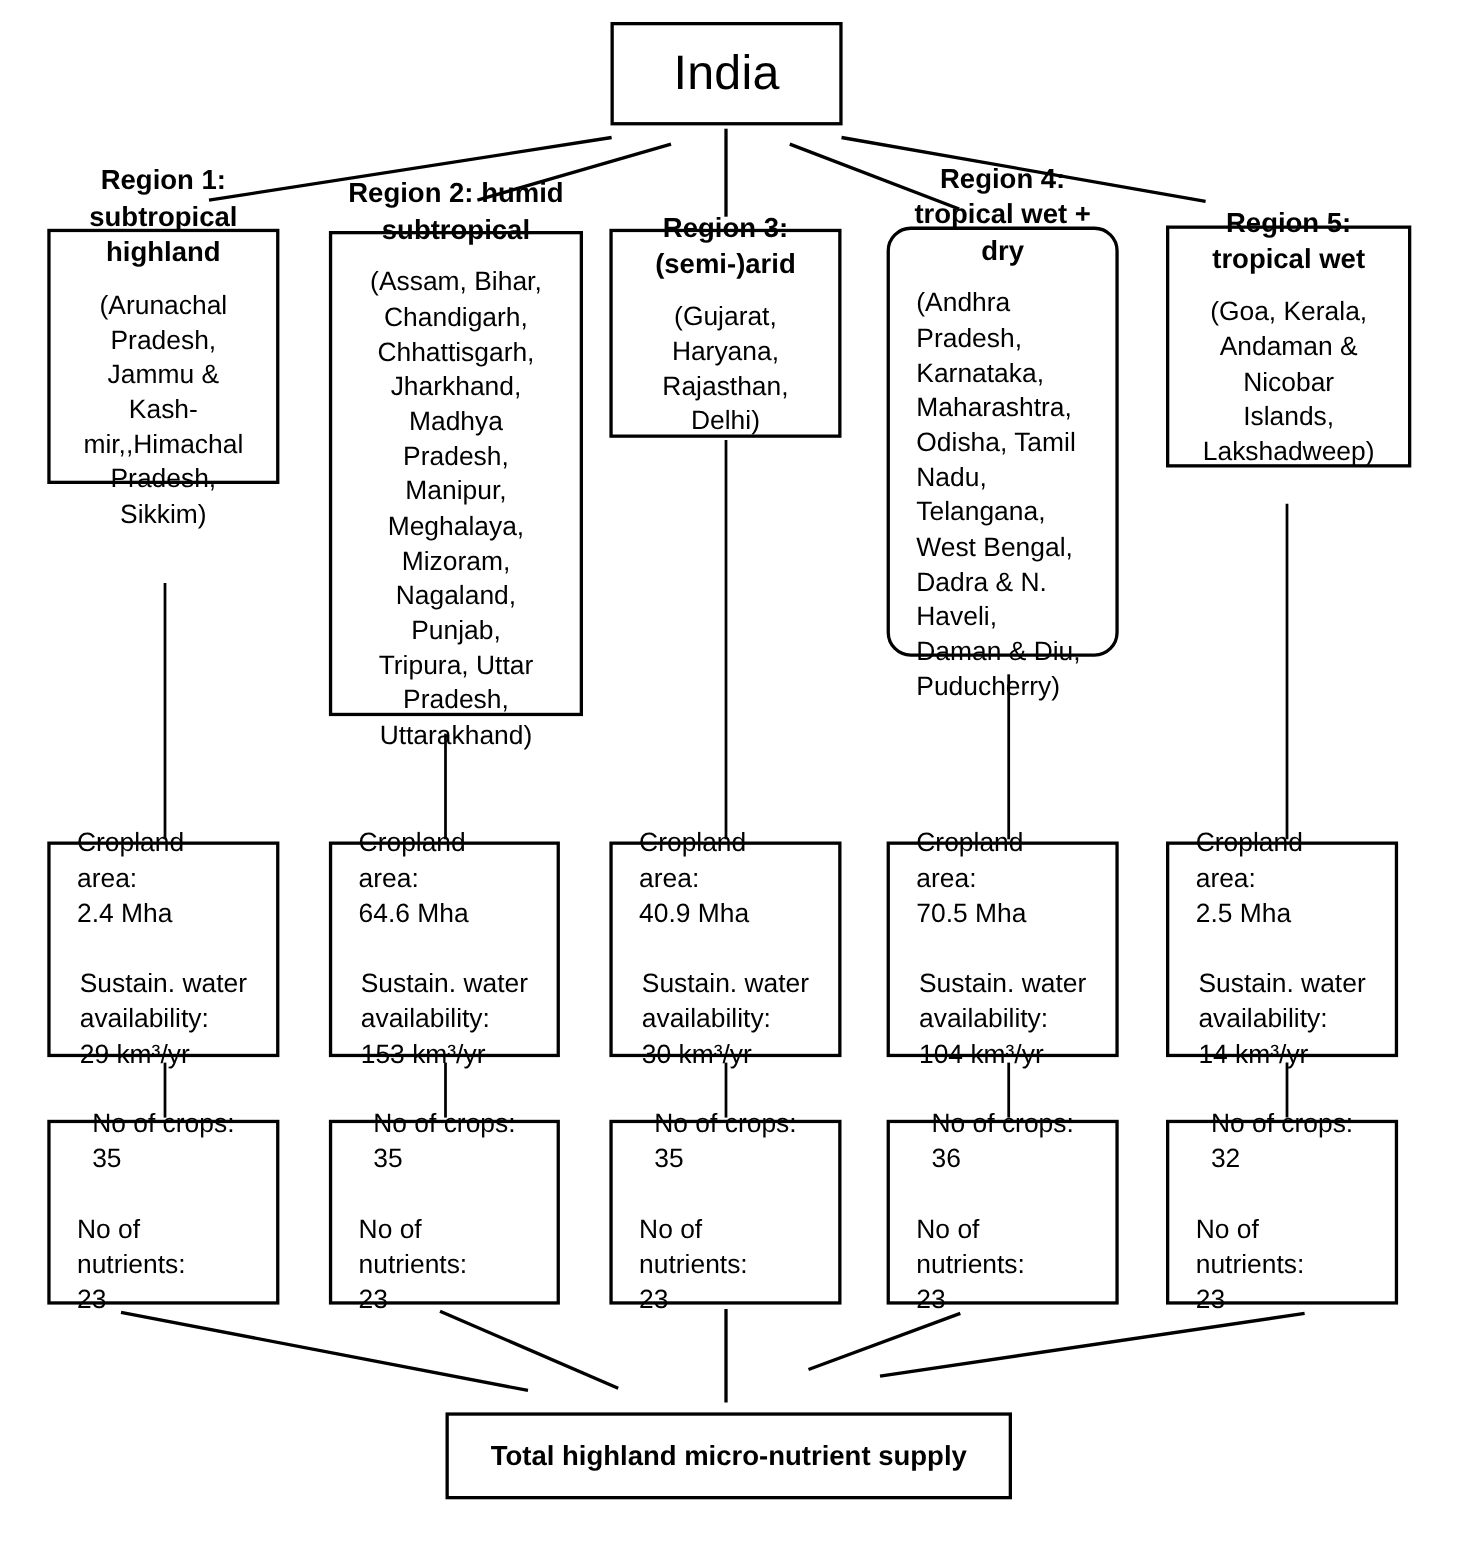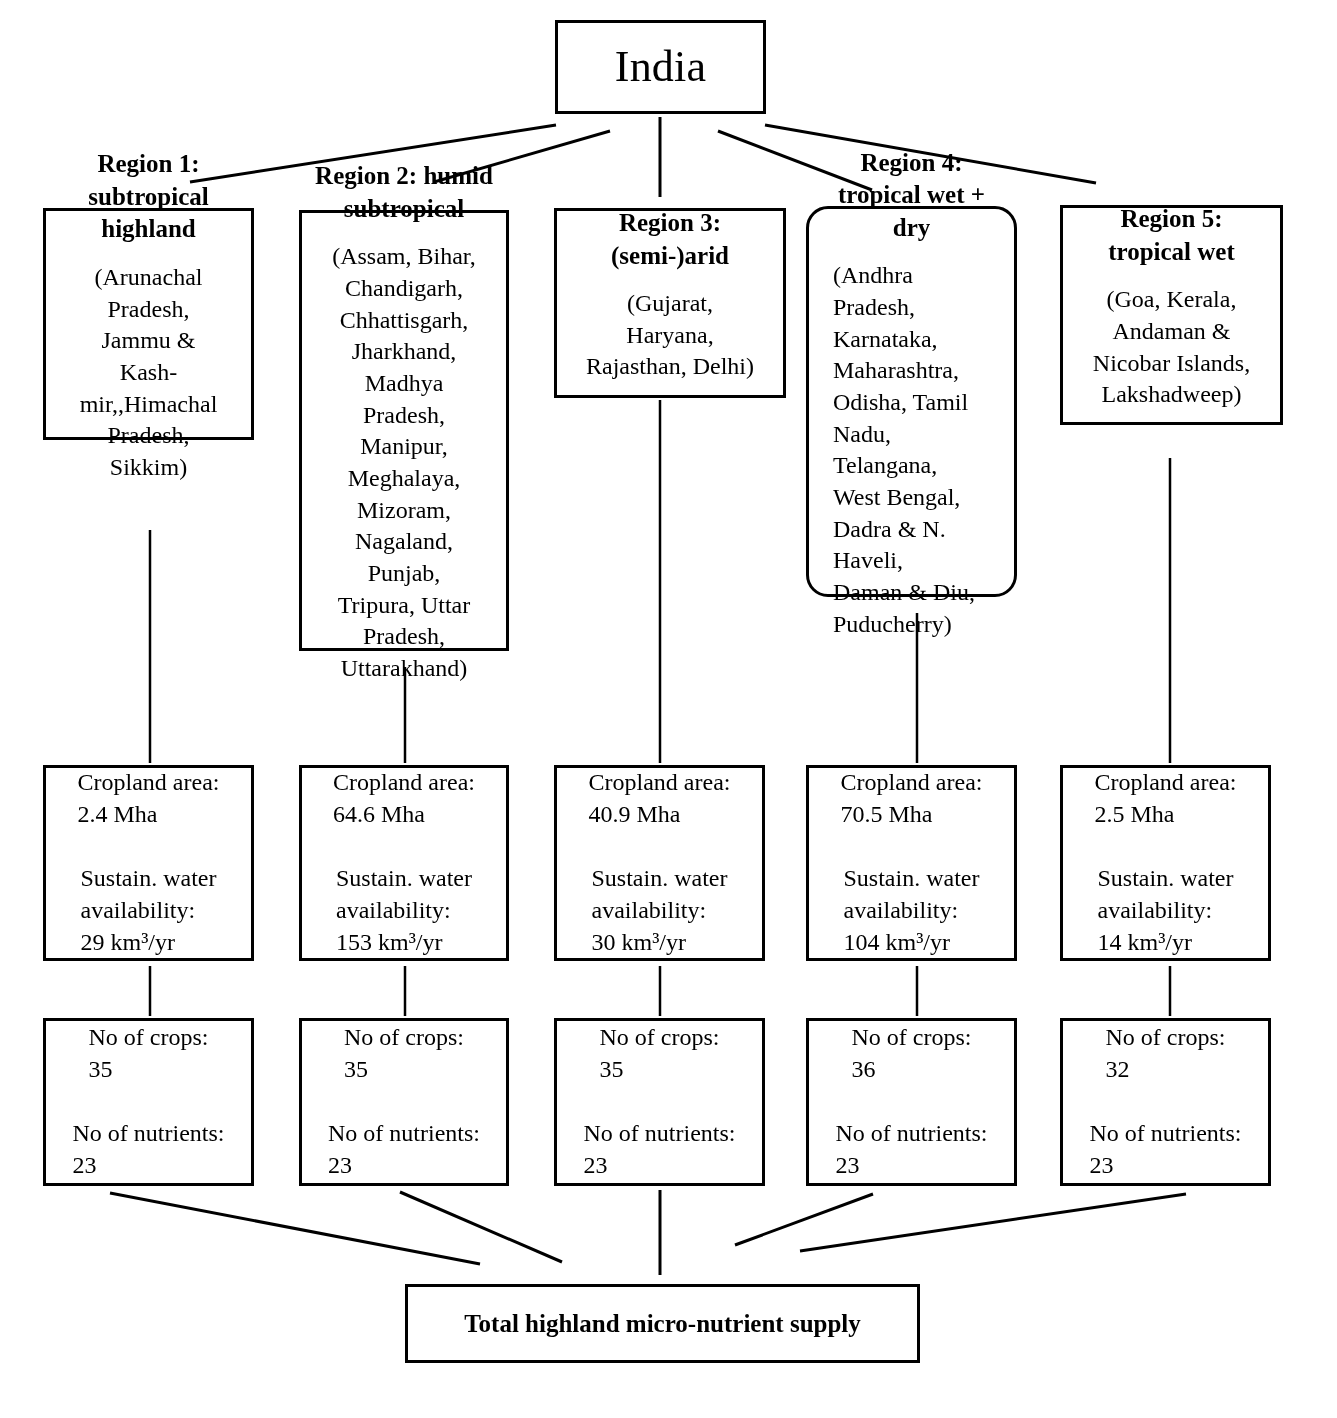--- a/index.html
+++ b/index.html
@@ -23,21 +23,20 @@
     box-sizing: border-box;
     border: 3px solid #000000;
     background: #ffffff;
     display: flex;
     flex-direction: column;
     justify-content: center;
     align-items: center;
     text-align: center;
     padding: 18px 8px;
     z-index: 2;
-    font-family: Liberation Serif, serif;
   }
   .title {
     font-weight: bold;
     font-size: 25px;
     line-height: 1.30;
     white-space: pre-line;
     margin: 0;
   }
   .sub {
     font-weight: normal;
@@ -132,39 +131,39 @@
 highland</div>
     <div class="gap-md"></div>
     <div class="sub">(Arunachal
 Pradesh,
 Jammu &amp; Kash-
 mir,,Himachal
 Pradesh,
 Sikkim)</div>
   </div>
 
-  <div class="box" style="left:299px; top:210px; width:210px; height:441px;">
+  <div class="box" style="left:299px; top:210px; width:231px; height:441px;">
     <div class="title">Region 2: humid
 subtropical</div>
     <div class="gap-sm"></div>
     <div class="sub">(Assam, Bihar,
 Chandigarh,
 Chhattisgarh,
 Jharkhand,
 Madhya Pradesh,
 Manipur,
 Meghalaya,
 Mizoram,
 Nagaland, Punjab,
 Tripura, Uttar
 Pradesh,
 Uttarakhand)</div>
   </div>
 
-  <div class="box" style="left:554px; top:208px; width:232px; height:190px;">
+  <div class="box" style="left:554px; top:208px; width:211px; height:190px;">
     <div class="title">Region 3:
 (semi-)arid</div>
     <div class="gap-md"></div>
     <div class="sub">(Gujarat, Haryana,
 Rajasthan, Delhi)</div>
   </div>
 
   <div class="box" style="left:806px; top:206px; width:211px; height:391px;border-radius:22px;">
     <div class="title">Region 4:
 tropical wet +

